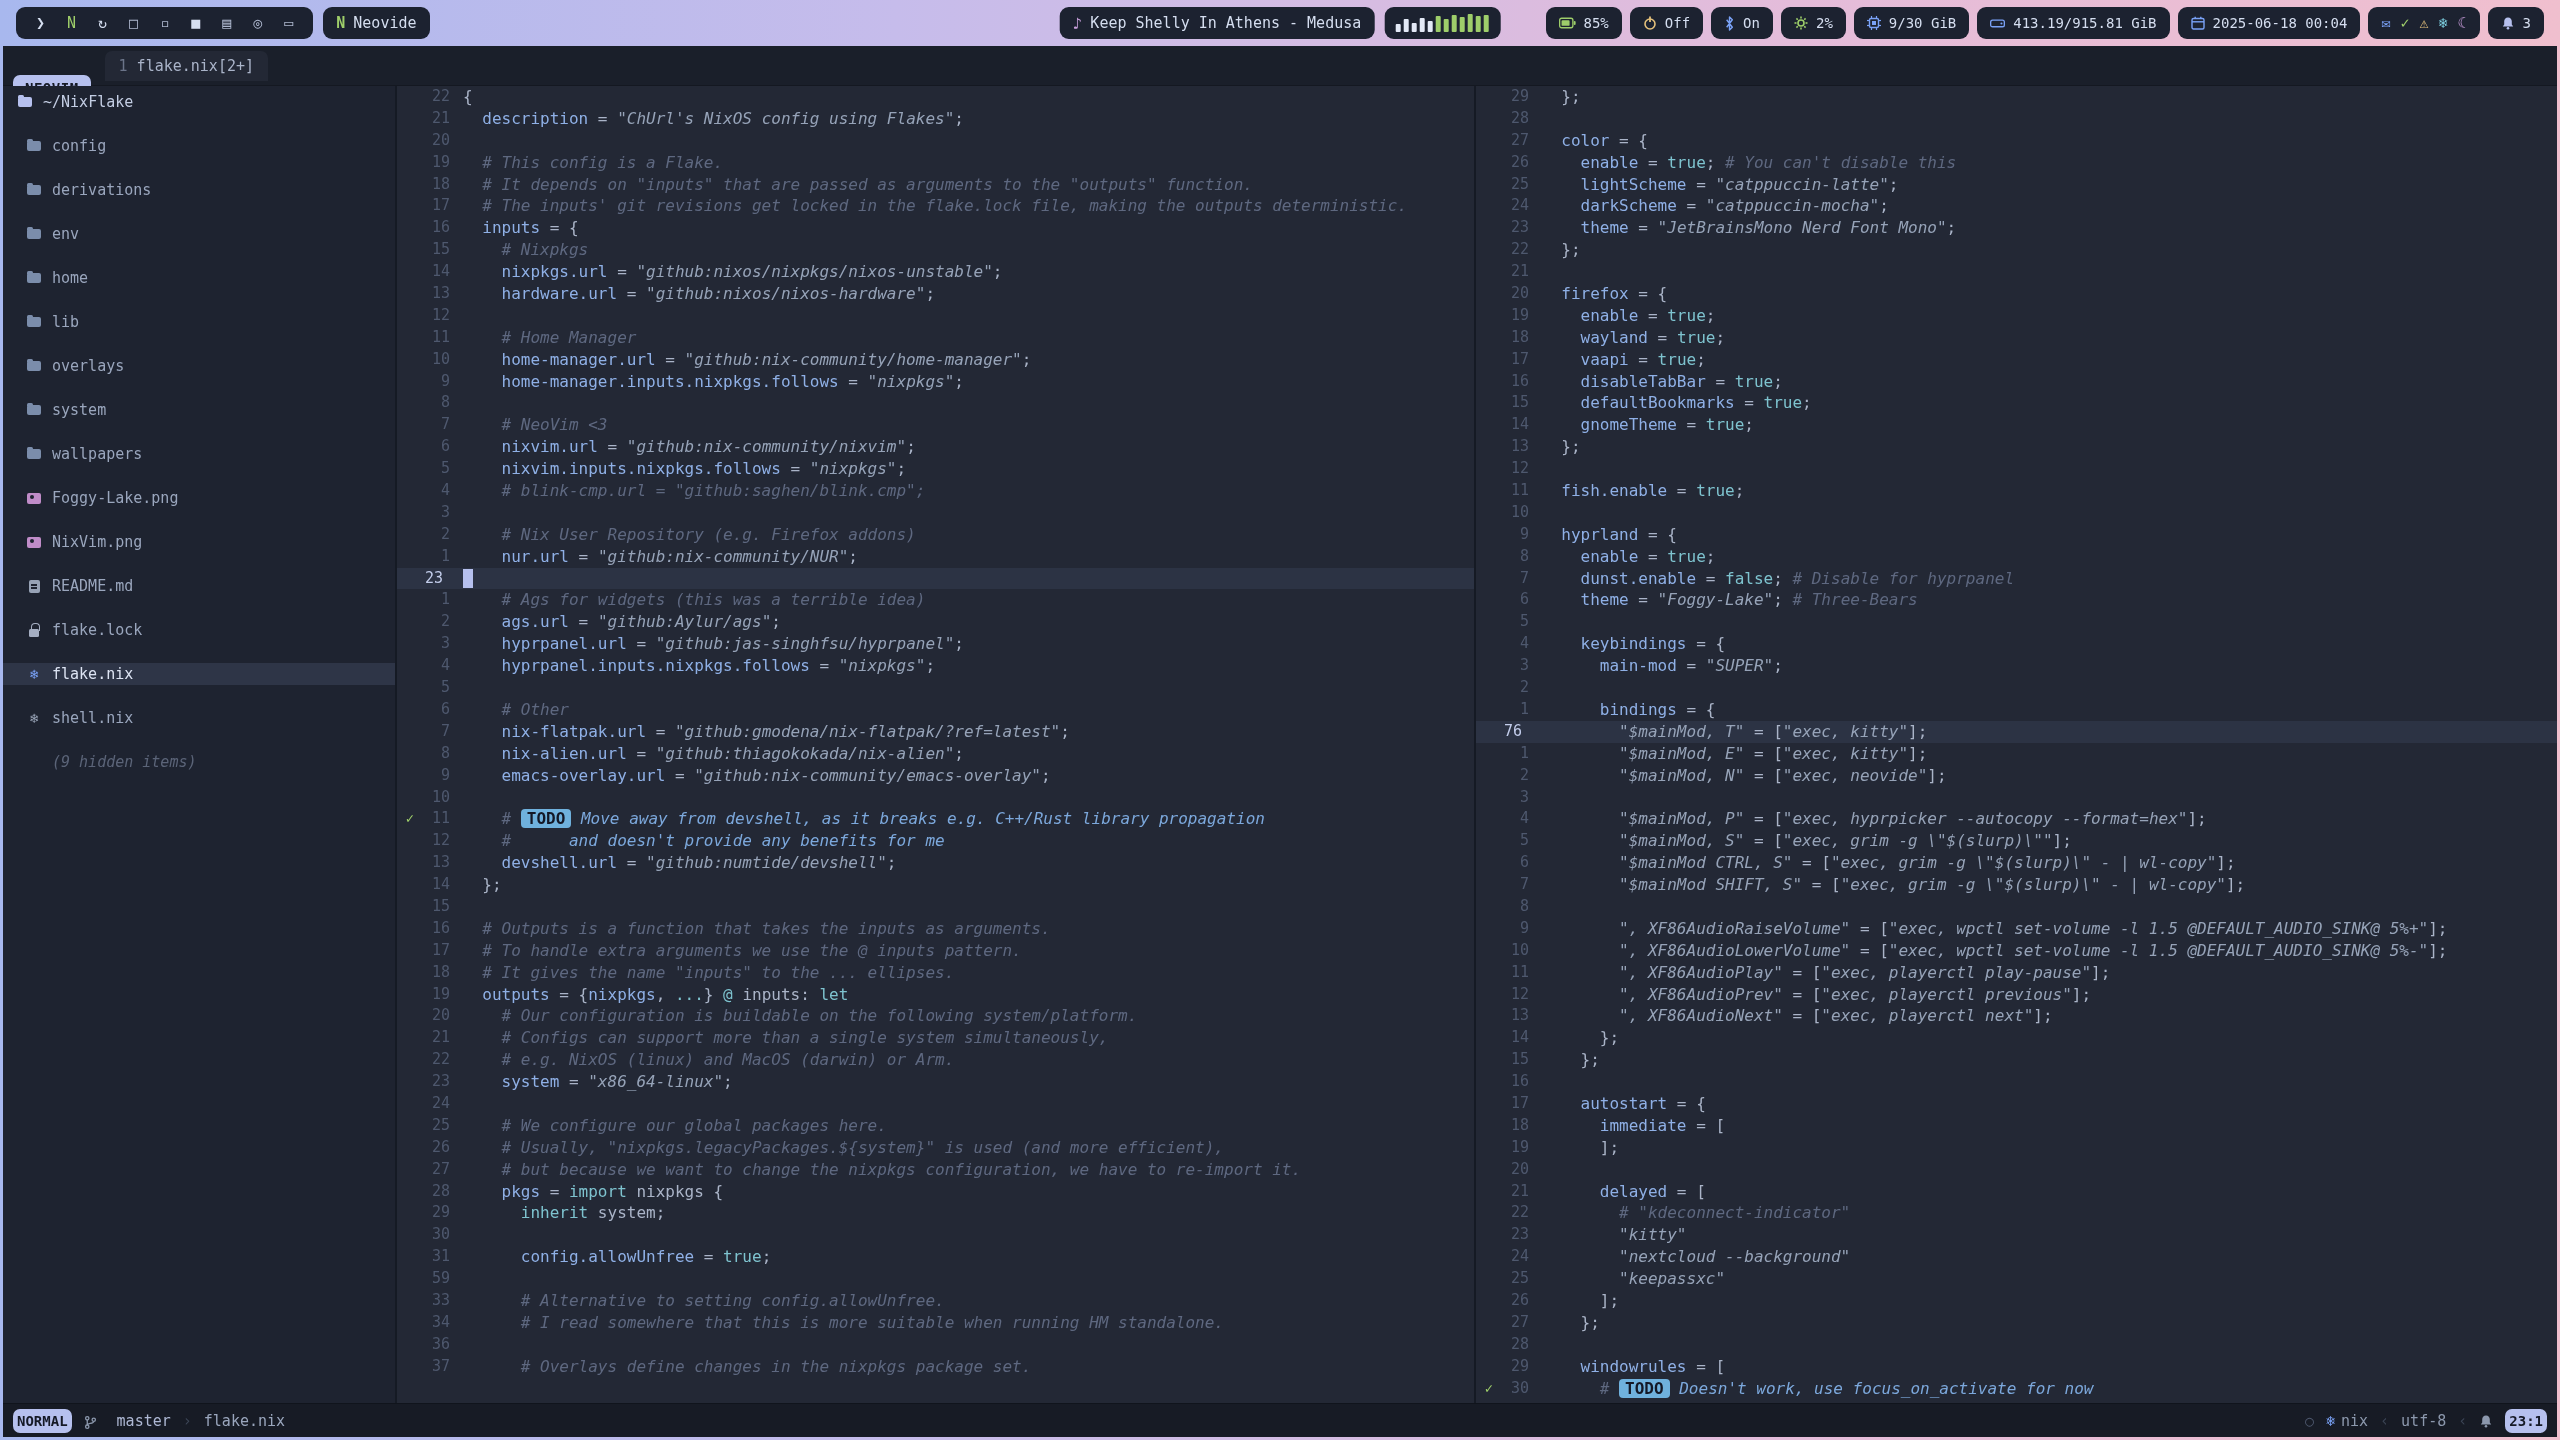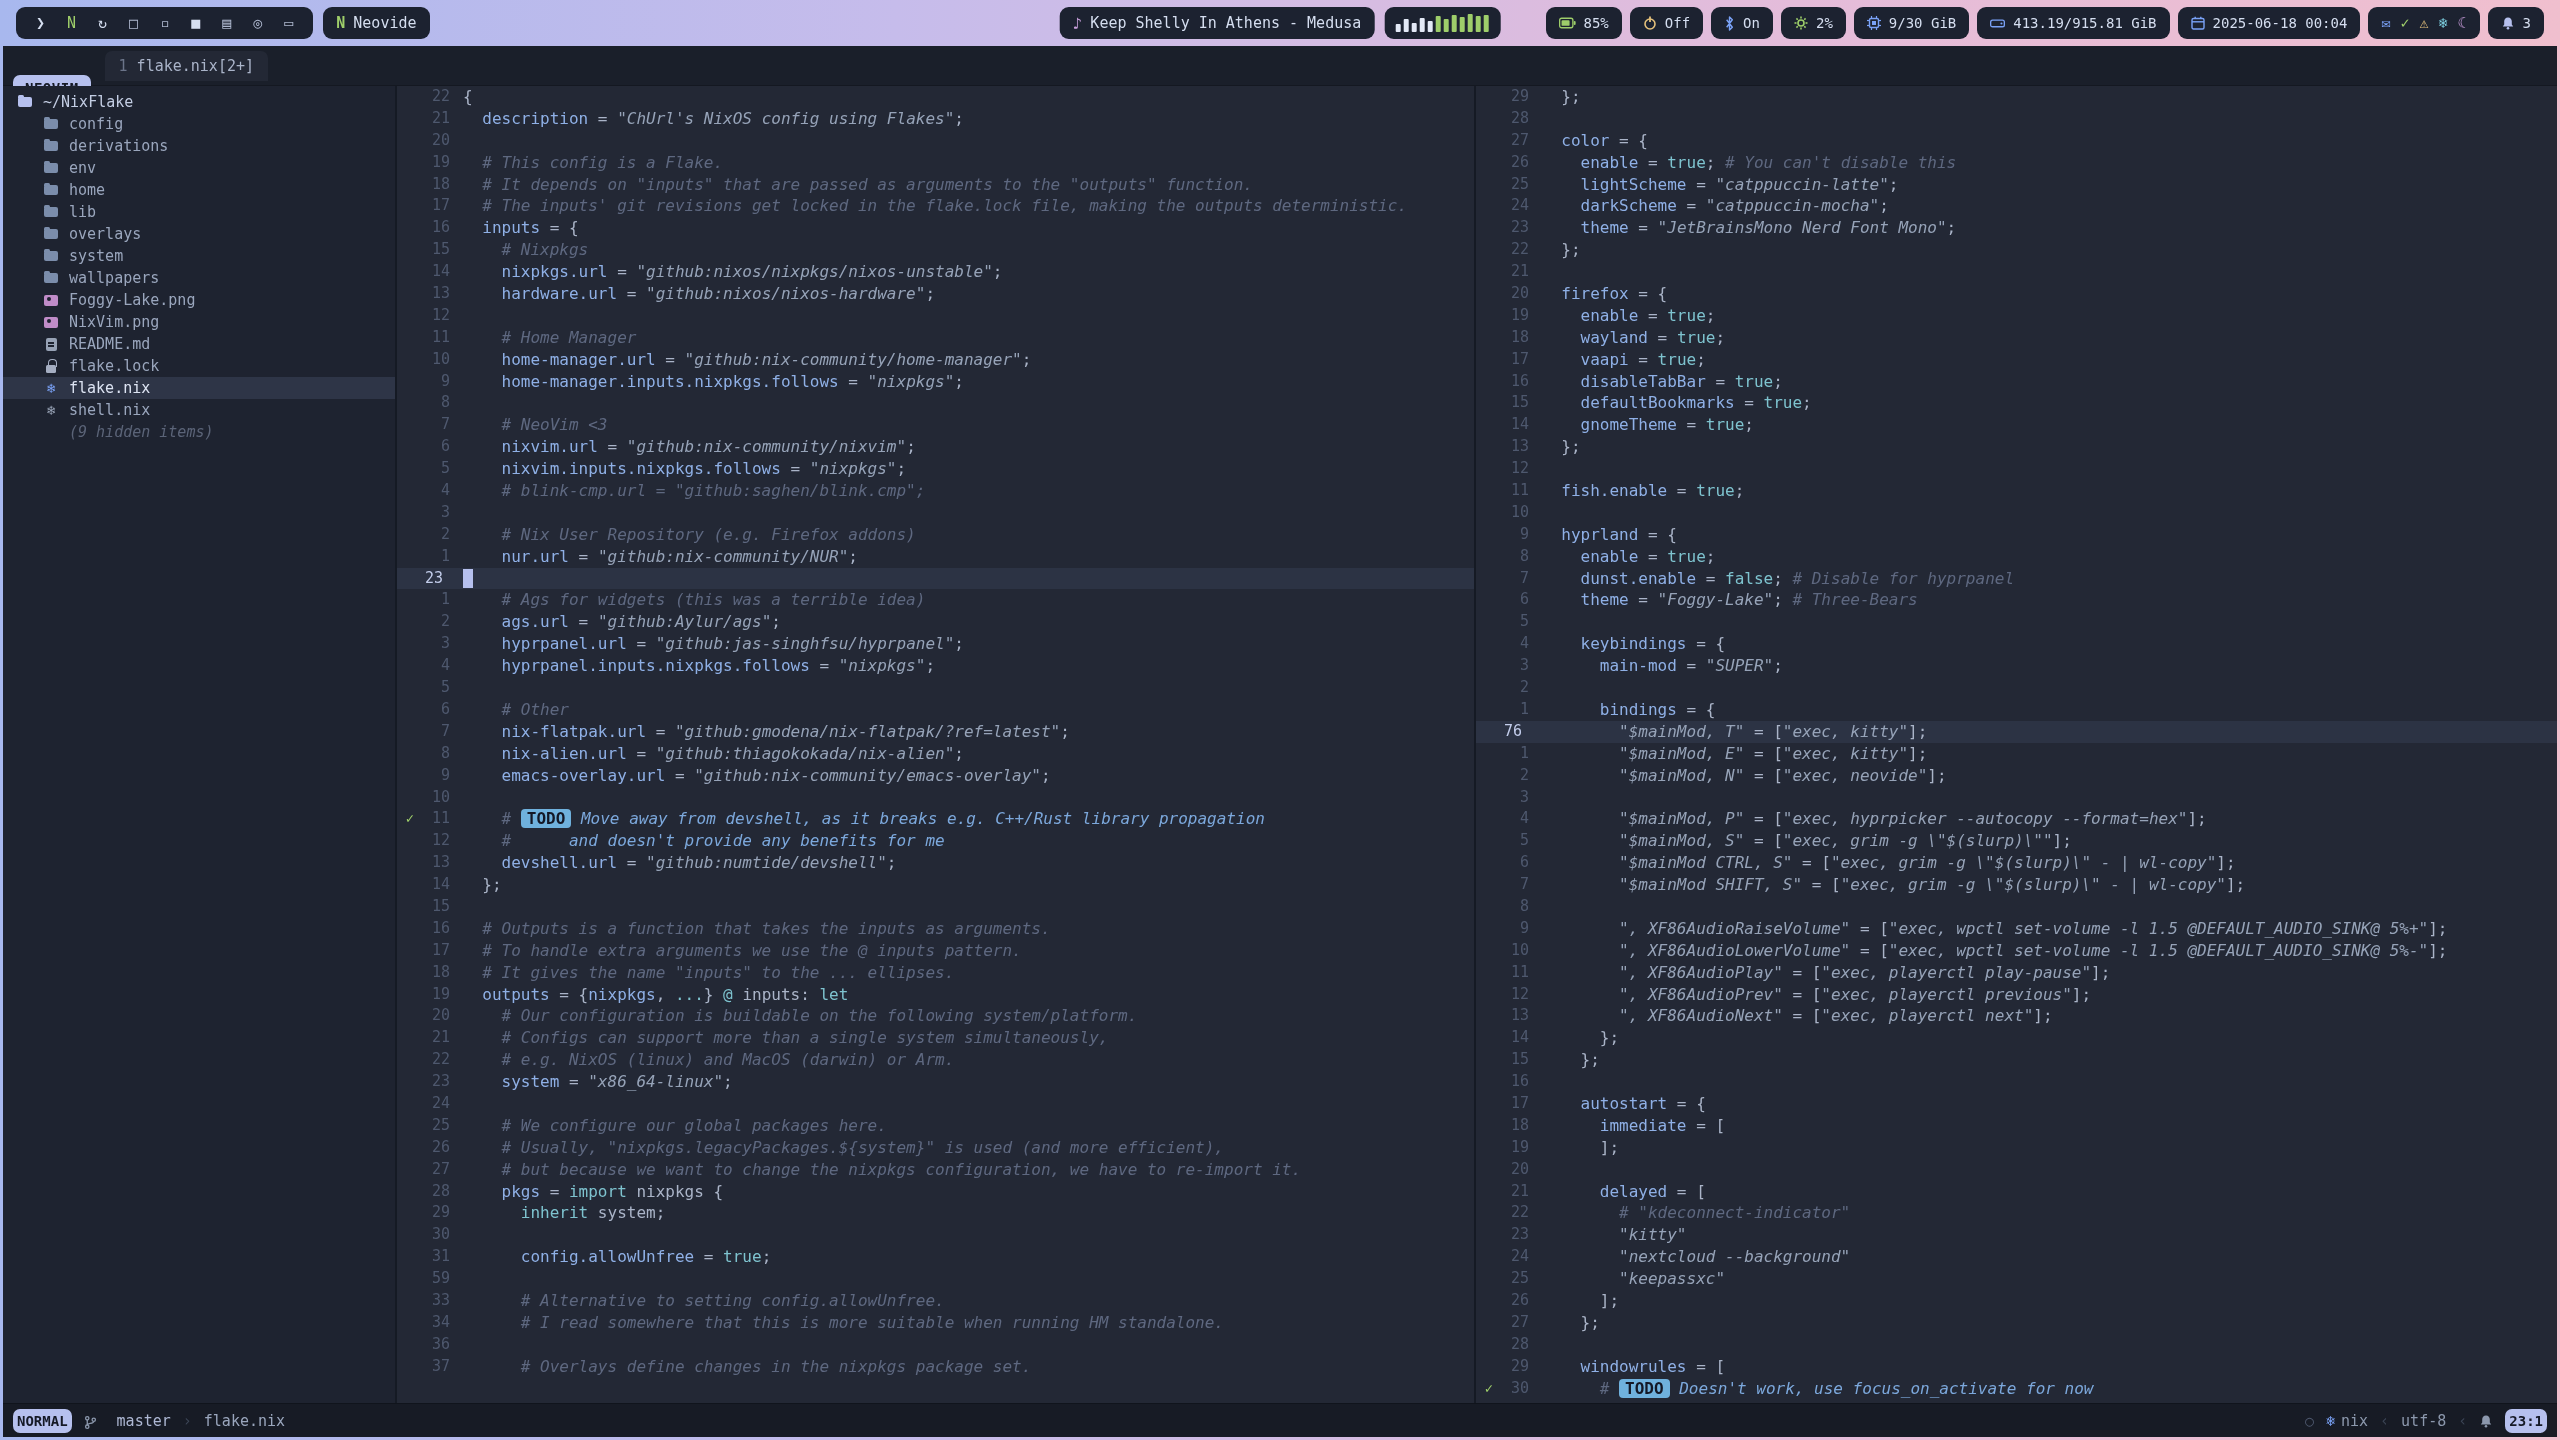--- a/index.html
+++ b/index.html
@@ -107,21 +107,21 @@
     width: 394px;
     flex: none;
     background: #1e2330;
     border-right: 2px solid #151a24;
     padding: 5px 0;
     font-size: 15px;
     color: #9aa6bd;
     overflow: hidden;
   }
   .ft-row { display: flex; align-items: center; gap: 10px; height: 22px; padding: 0 14px; }
-  .ft-row.child { padding-left: 40px; }
+  .ft-row.child { padding-left: 23px; margin-top: 22px; }
   .ft-row.root { color: #c3cde3; }
   .ft-row.sel { background: #2e3547; color: #dde4f3; }
   .ft-row.dim { color: #5b6478; font-style: italic; }
   .ft-label { white-space: nowrap; }
   .fi { position: relative; width: 16px; height: 16px; display: inline-flex; align-items: center; justify-content: center; flex: none; }
   .fi-folder::before { content:""; display:block; width:14px; height:10px; background:#7b8dab; border-radius:1.5px 2px 2px 2px; }
   .fi-folder::after  { content:""; position:absolute; top:1px; left:1px; width:6px; height:3px; background:#7b8dab; border-radius:1.5px 1.5px 0 0; }
   .fi-folder-root::before { content:""; display:block; width:14px; height:10px; background:#b6c0ee; border-radius:1.5px 2px 2px 2px; }
   .fi-folder-root::after  { content:""; position:absolute; top:1px; left:1px; width:6px; height:3px; background:#b6c0ee; border-radius:1.5px 1.5px 0 0; }
   .fi-image::before { content:""; display:block; width:14px; height:11px; background:#c08cc8; border-radius:2px; }

